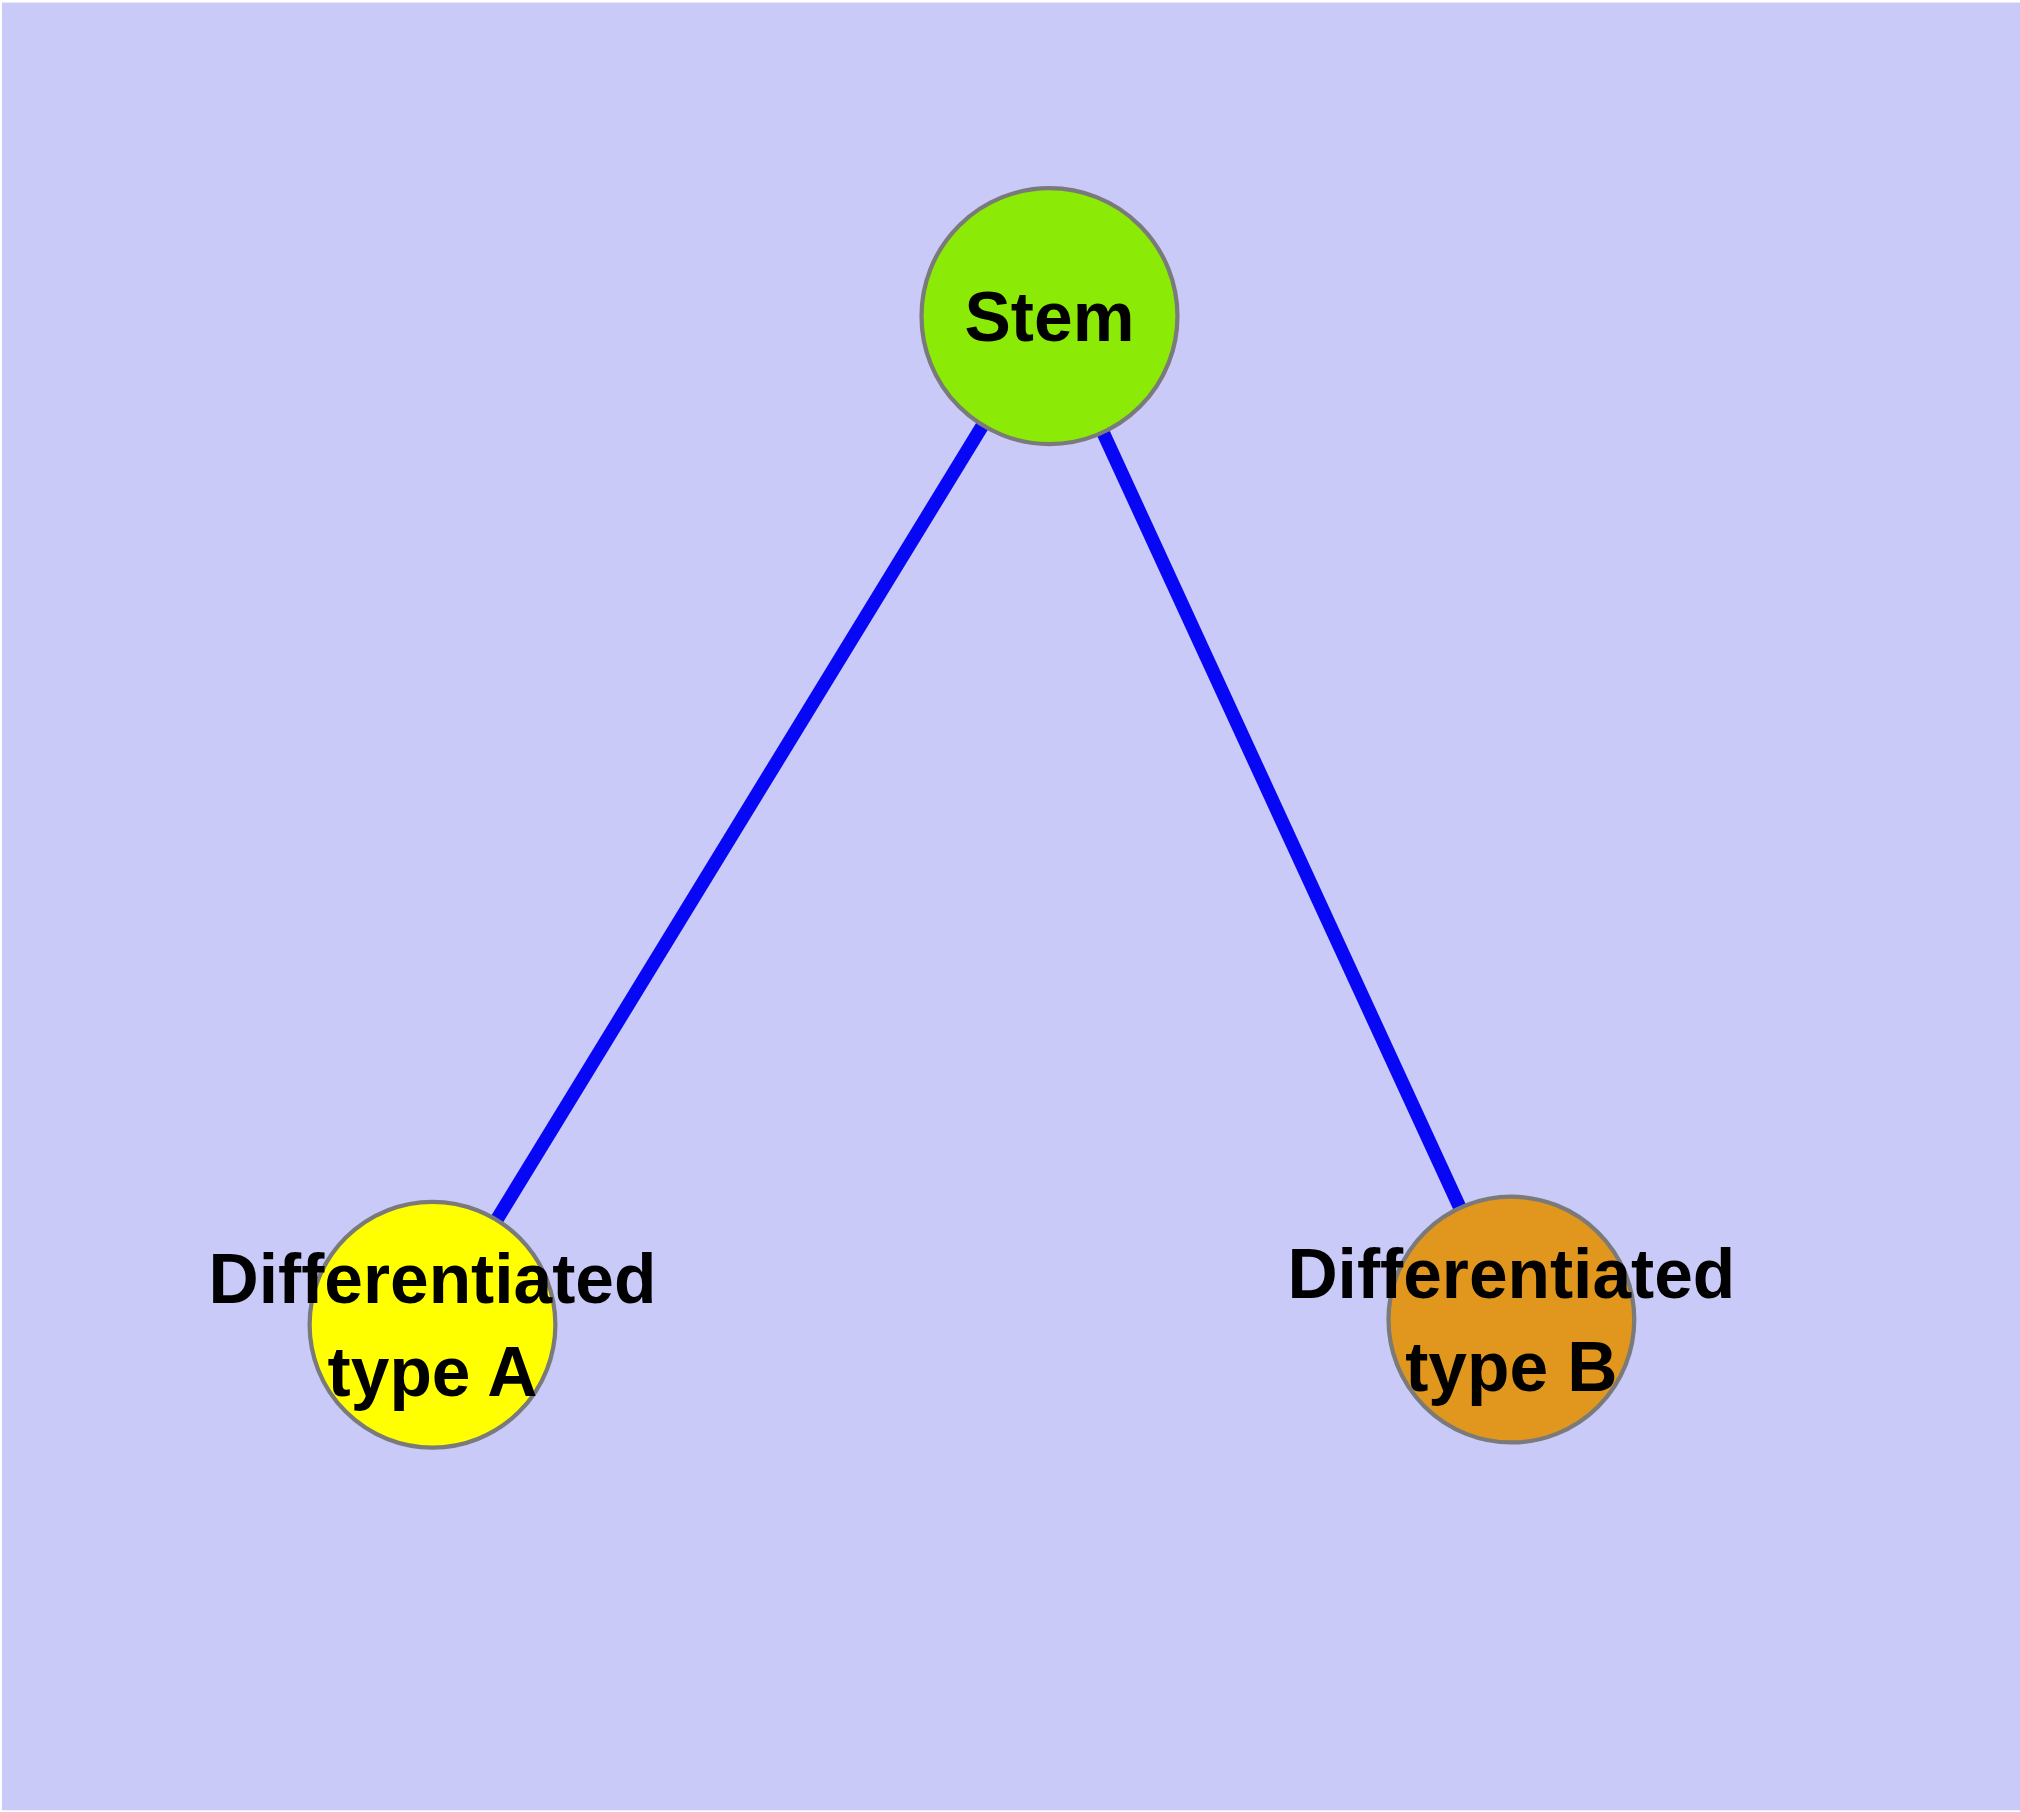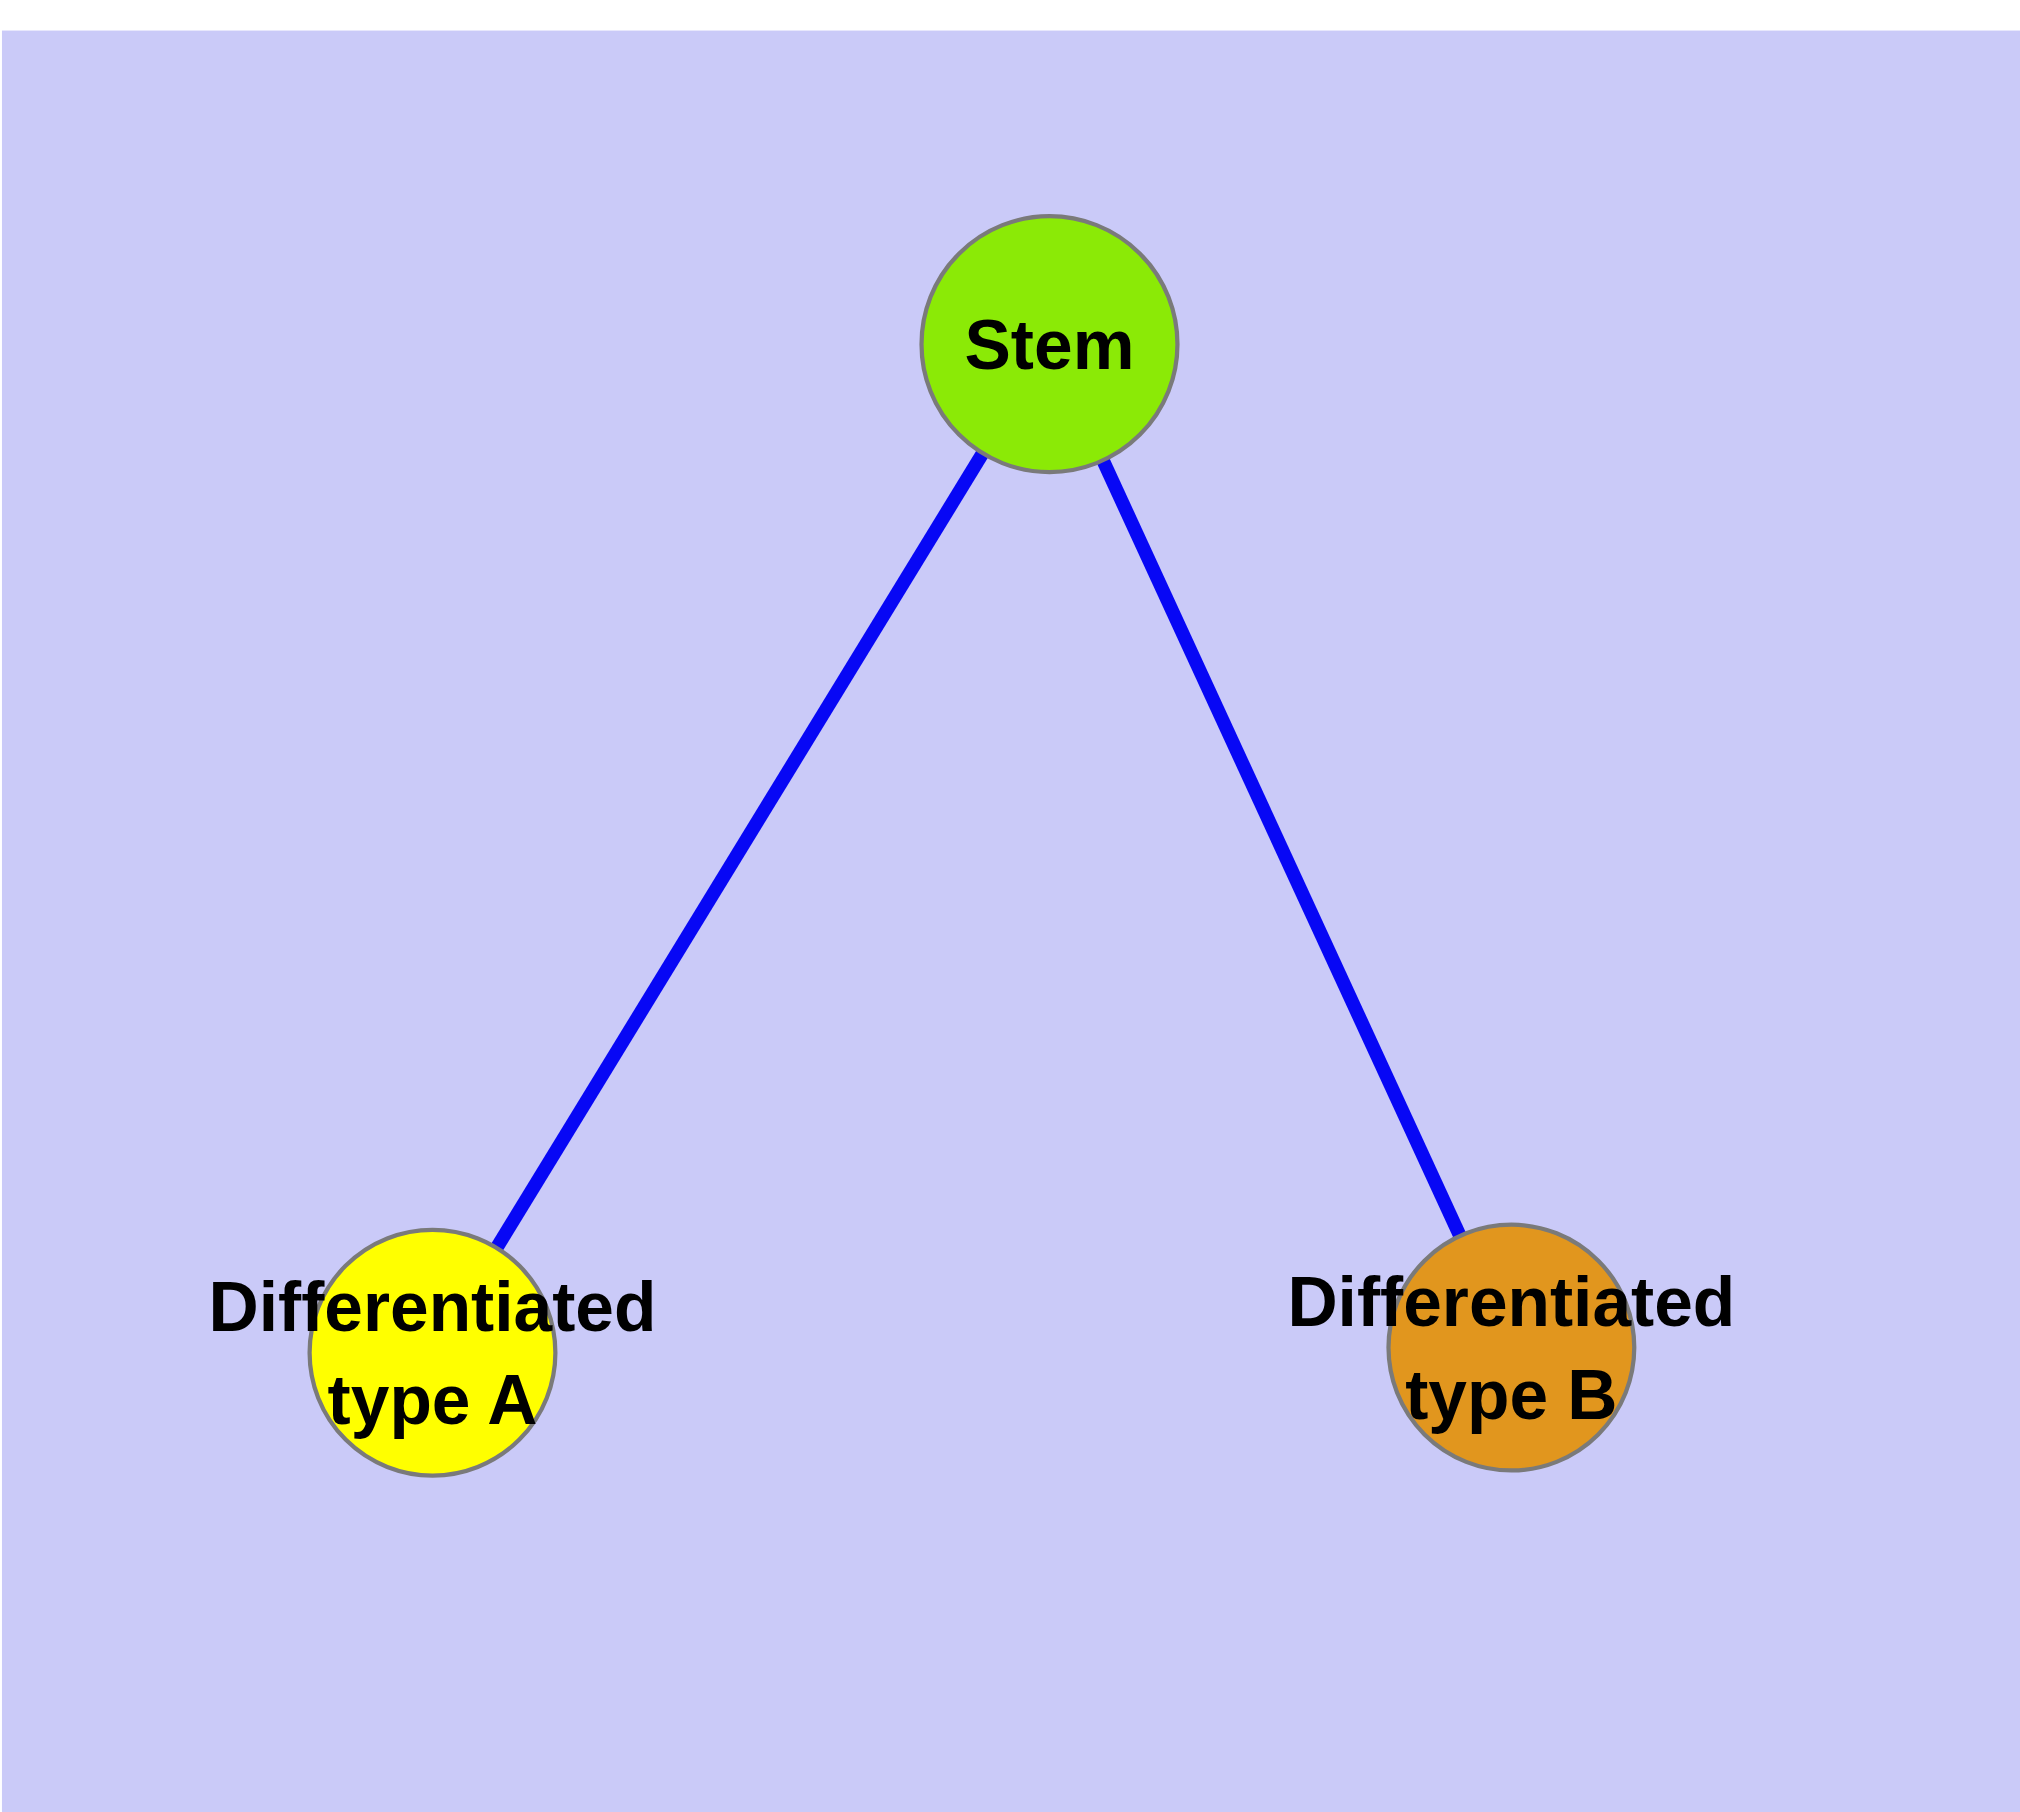--- a/index.html
+++ b/index.html
@@ -10,21 +10,20 @@
     width: 2021px;
     height: 1812px;
     background: #ffffff;
     font-family: "Liberation Sans", sans-serif;
     overflow: hidden;
     position: relative;
   }
   #stage {
     position: absolute;
     inset: 0;
-    margin-top: 28px;
   }
   svg {
     display: block;
     width: 2021px;
     height: 1812px;
   }
   .node-label {
     font-family: "Liberation Sans", sans-serif;
     font-weight: bold;
     text-anchor: middle;

